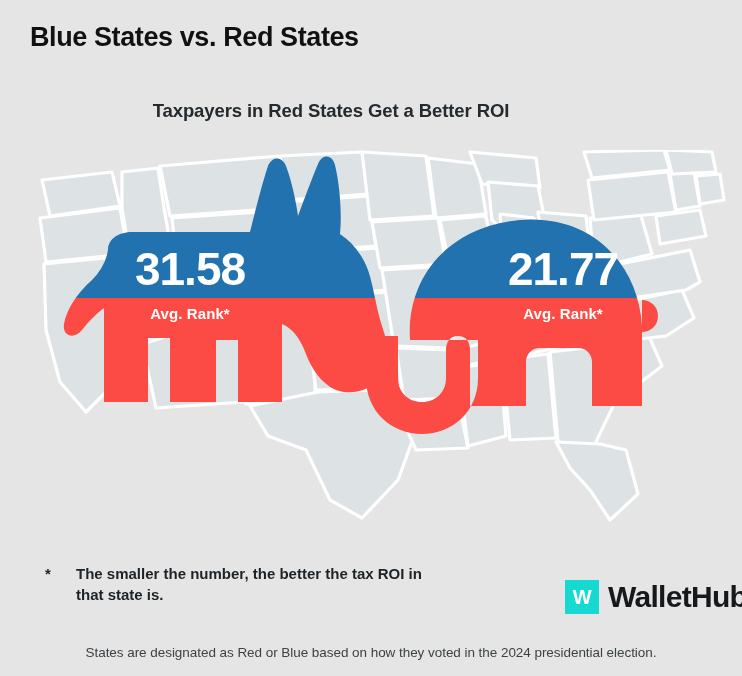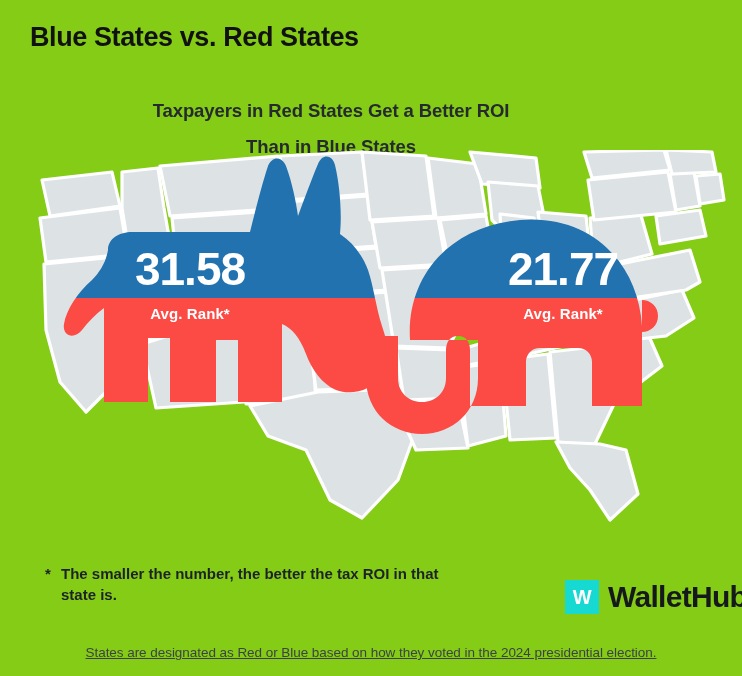--- a/index.html
+++ b/index.html
@@ -8,21 +8,21 @@
     background: #ffffff;
   }
   body {
     font-family: "Liberation Sans", sans-serif;
     -webkit-font-smoothing: antialiased;
   }
   #infographic {
     position: relative;
     width: 742px;
     height: 676px;
-    background: #84cc16;
+    background: #e5e5e5;
     overflow: hidden;
   }
 
   
   .title {
     position: absolute;
     left: 30px;
     top: 22px;
     font-size: 27px;
     font-weight: bold;
@@ -93,21 +93,21 @@
     line-height: 21px;
   }
   .footnote .star {
     position: absolute;
     left: 0;
     top: 0;
     font-weight: bold;
   }
   .footnote .fn-body {
     display: block;
-    margin-left: 16px;
+    margin-left: 31px;
   }
 
   
   .logo {
     position: absolute;
     left: 565px;
     top: 580px;
     display: flex;
     align-items: center;
     gap: 9px;
@@ -137,32 +137,30 @@
   
   .disclaimer {
     position: absolute;
     left: 0;
     top: 645px;
     width: 742px;
     text-align: center;
     font-size: 13.5px;
     color: #3d4246;
     letter-spacing: -0.05px;
-    text-decoration: underline;
   }
 </style>
 </head>
 <body>
 
 <div id="infographic">
 
   <div class="title">Blue States vs. Red States</div>
 
   <div class="subtitle line1">Taxpayers in Red States Get a Better ROI</div>
-  <div class="subtitle line2">Than in Blue States</div>
 
   <div class="stage">
 
     <div class="map-layer">
       <svg width="742" height="390" viewBox="0 0 742 390" xmlns="http://www.w3.org/2000/svg" aria-hidden="true">
         <g fill="#dde3e5" stroke="#ffffff" stroke-width="3.2" stroke-linejoin="round">
 
           <path d="M42 30 L112 22 L120 56 L50 66 Z"></path>
 
           <path d="M40 68 L120 58 L128 104 L46 112 Z"></path>

